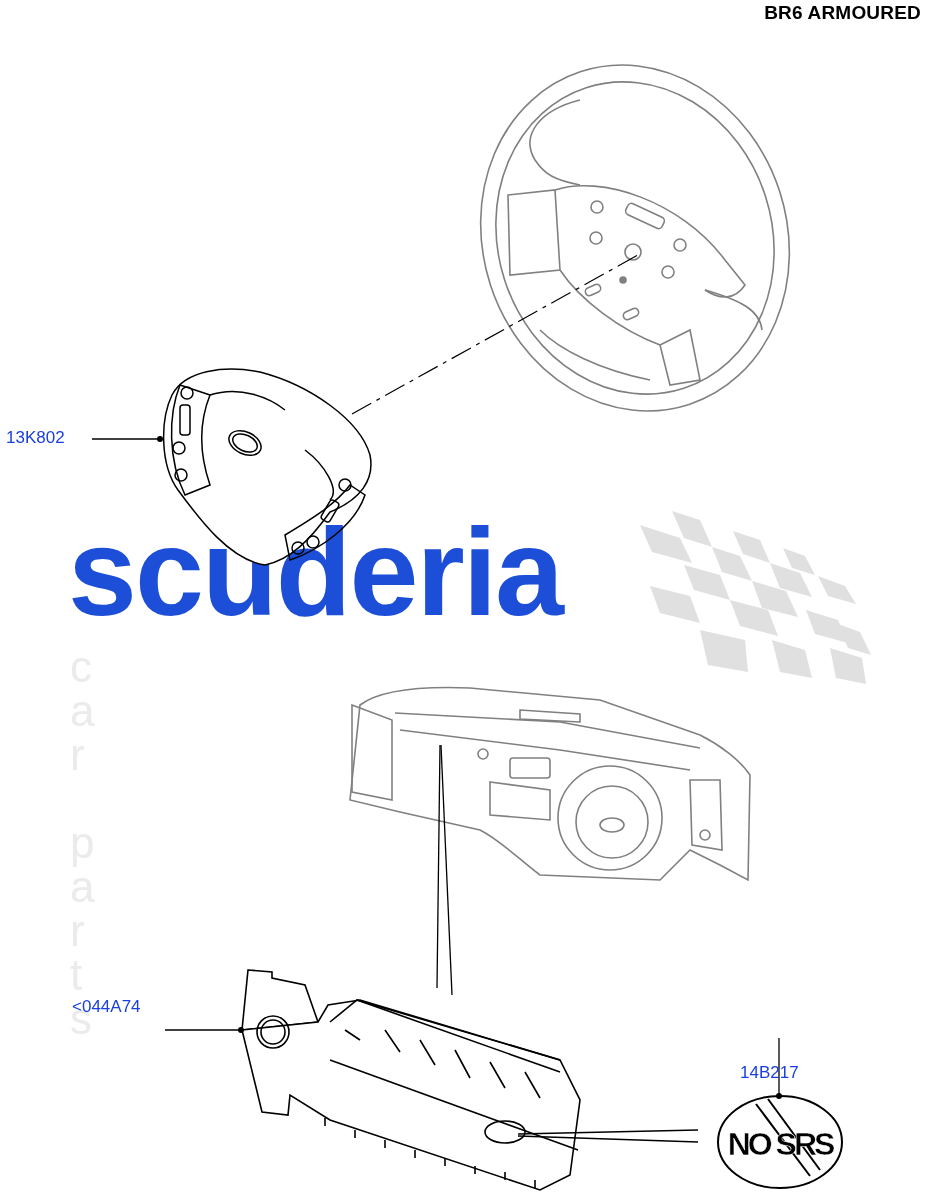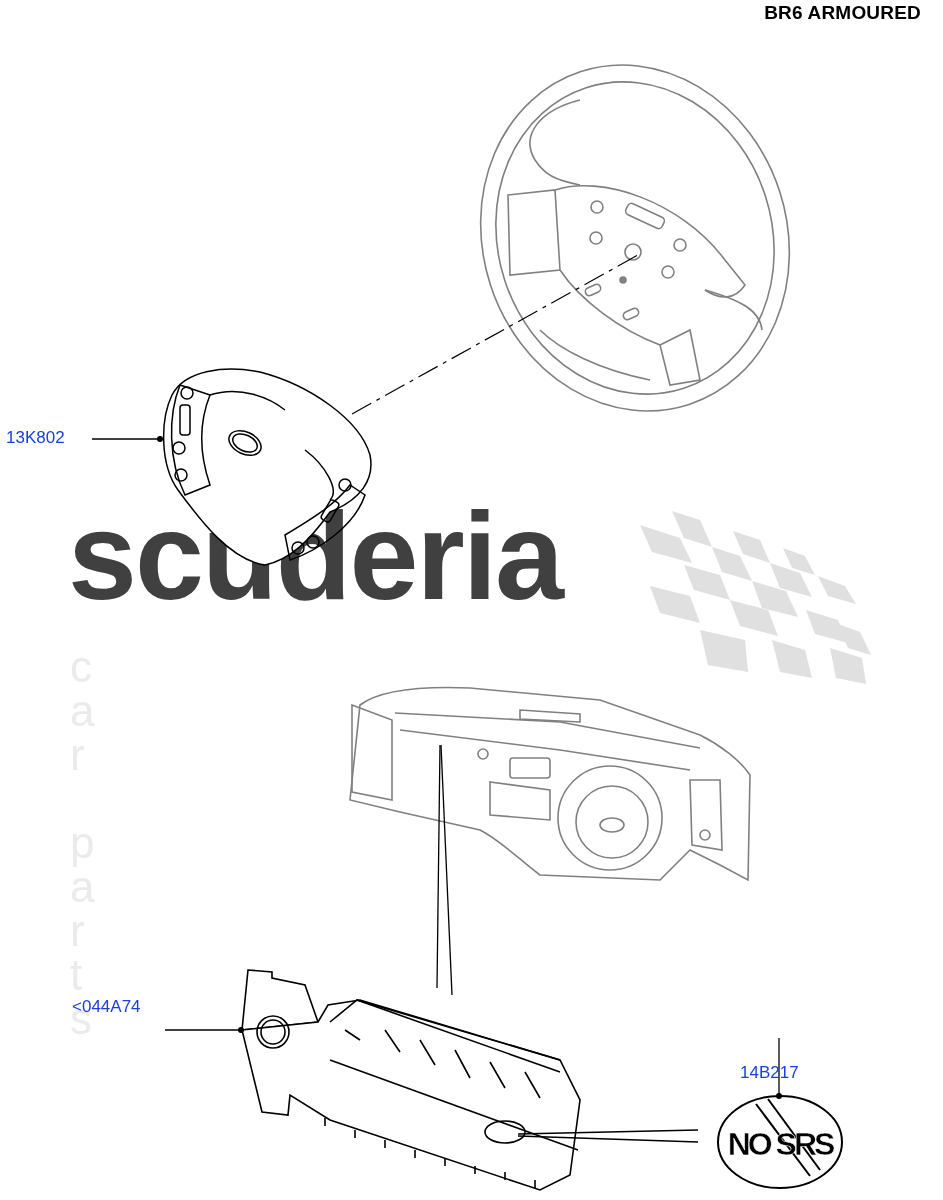--- a/index.html
+++ b/index.html
@@ -1,20 +1,20 @@
 <!DOCTYPE html>
 <html><head>
   <meta charset="utf-8">
   <style>
     html, body { margin: 0; padding: 0; background: #ffffff; }
     body { width: 943px; height: 1200px; position: relative; overflow: hidden; font-family: "Liberation Sans", sans-serif; }
     .title { position: absolute; right: 22px; top: 2px; font-weight: bold; font-size: 19px; color: #000; letter-spacing: 0.2px; }
     .callout { position: absolute; font-size: 17px; color: #1a3ee0; }
     .watermark { position: absolute; left: 0; top: 0; pointer-events: none; }
-    .wm-word { position: absolute; left: 68px; top: 494px; font-weight: bold; font-size: 124px; color: #404040; letter-spacing: -2px; line-height: 1; }
+    .wm-word { position: absolute; left: 68px; top: 510px; font-weight: bold; font-size: 124px; color: #1d4ed8; letter-spacing: -2px; line-height: 1; }
     .wm-sub { position: absolute; left: 70px; top: 645px; font-size: 44px; color: #ebebeb; line-height: 1; }
     .wm-sub span { display: inline-block; width: 71px; }
     svg.art { position: absolute; left: 0; top: 0; }
   </style>
 </head>
 <body>
 
 <div class="watermark">
   <div class="wm-word">scuderia</div>
   <div class="wm-sub">

